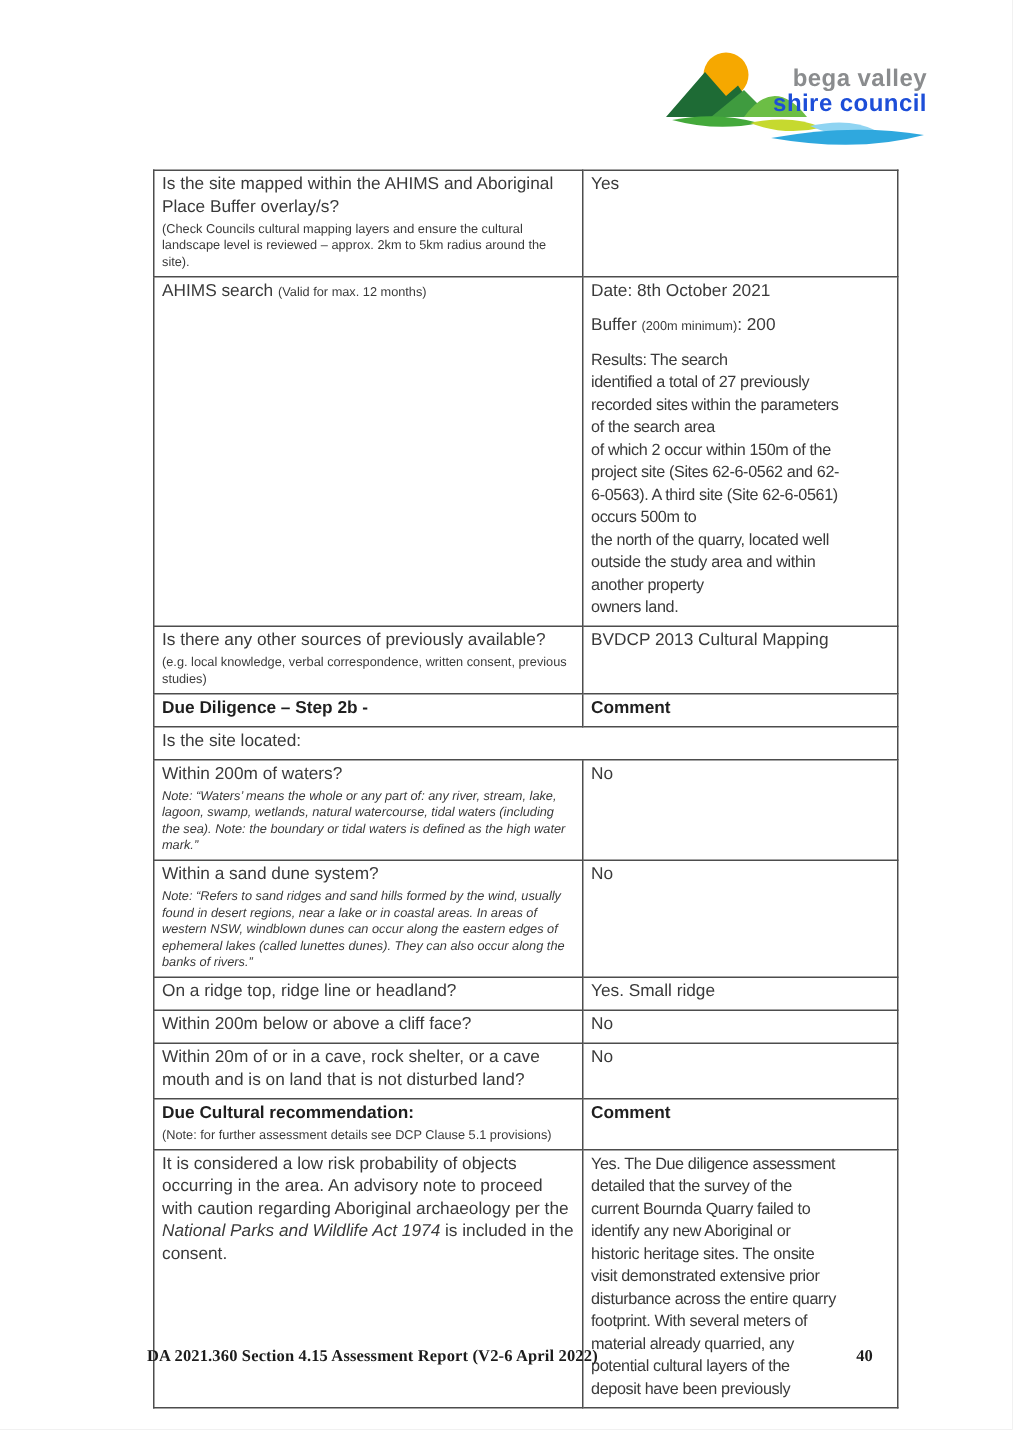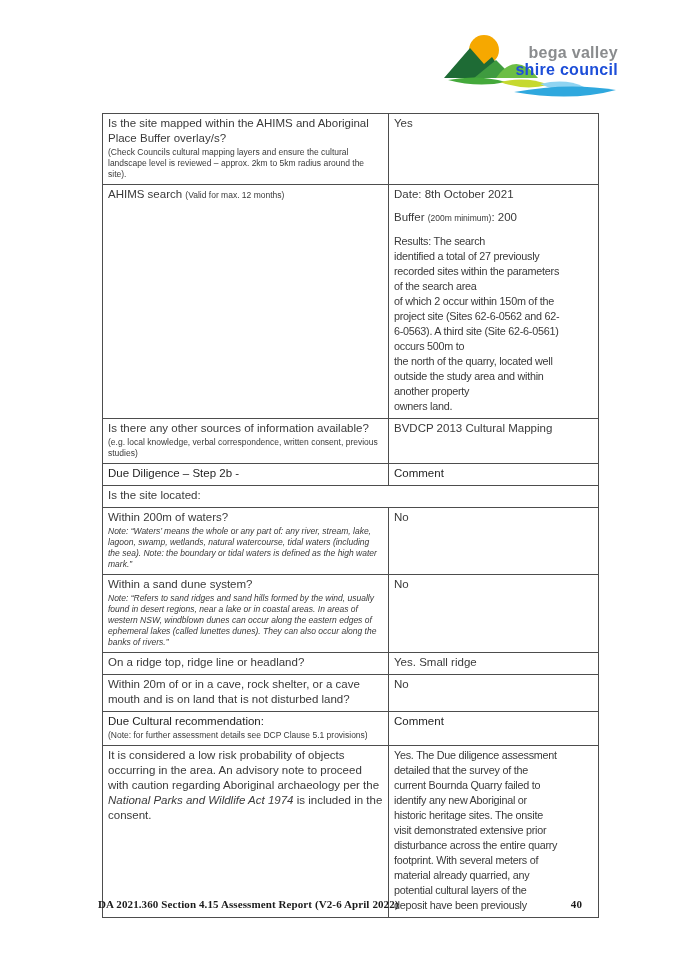--- a/index.html
+++ b/index.html
@@ -25,21 +25,21 @@
   .doc-table td {
     border:1px solid #4d4d4d; vertical-align:top;
     padding:2px 5px 4px 5px; font-size:11.5px; line-height:15px;
   }
   .col-q { width:275px;margin-top:25px; }
   .col-a { width:199px;margin-left:35px; }
   .q-main { display:block; }
   .note { display:block; font-size:8.5px; line-height:11px; margin-top:1px; color:#3a3a3a; }
   .note-italic { font-style:italic; }
   .small-inline { font-size:8.5px; }
-  .hdr { font-weight:normal; color:#1f1f1f; }
+  .hdr { font-weight:bold; color:#1f1f1f; }
   .pre { white-space:pre-line; font-size:10.8px; letter-spacing:-0.25px; line-height:15px; }
   .para { margin:0 0 8px 0; }
   .para:last-child { margin-bottom:0; }
   .italic { font-style:italic; }
 
   
   .footer {
     position:absolute; left:98px; top:898px; width:484px;
     display:flex; justify-content:space-between; align-items:baseline;
     font-weight:bold; font-size:11px; color:#1c1c1c; letter-spacing:0.1px;font-family:Liberation Serif, serif;
@@ -96,21 +96,21 @@
 occurs 500m to
 the north of the quarry, located well
 outside the study area and within
 another property
 owners land.</p>
         </td>
       </tr>
 
       <tr>
         <td class="col-q">
-          <span class="q-main">Is there any other sources of information available?</span>
+          <span class="q-main">Is there any other sources of previously available?</span>
           <span class="note">(e.g. local knowledge, verbal correspondence, written consent, previous studies)</span>
         </td>
         <td class="col-a">BVDCP 2013 Cultural Mapping</td>
       </tr>
 
       <tr>
         <td class="col-q hdr">Due Diligence – Step 2b -</td>
         <td class="col-a hdr">Comment</td>
       </tr>
 
@@ -132,20 +132,24 @@
           <span class="note note-italic">Note: “Refers to sand ridges and sand hills formed by the wind, usually found in desert regions, near a lake or in coastal areas. In areas of western NSW, windblown dunes can occur along the eastern edges of ephemeral lakes (called lunettes dunes). They can also occur along the banks of rivers.”</span>
         </td>
         <td class="col-a">No</td>
       </tr>
 
       <tr>
         <td class="col-q">On a ridge top, ridge line or headland?</td>
         <td class="col-a">Yes. Small ridge</td>
       </tr>
 
+      <tr>
+        <td class="col-q">Within 200m below or above a cliff face?</td>
+        <td class="col-a">No</td>
+      </tr>
 
       <tr>
         <td class="col-q">Within 20m of or in a cave, rock shelter, or a cave mouth and is on land that is not disturbed land?</td>
         <td class="col-a">No</td>
       </tr>
 
       <tr>
         <td class="col-q">
           <span class="q-main hdr">Due Cultural recommendation:</span>
           <span class="note">(Note: for further assessment details see DCP Clause 5.1 provisions)</span>

